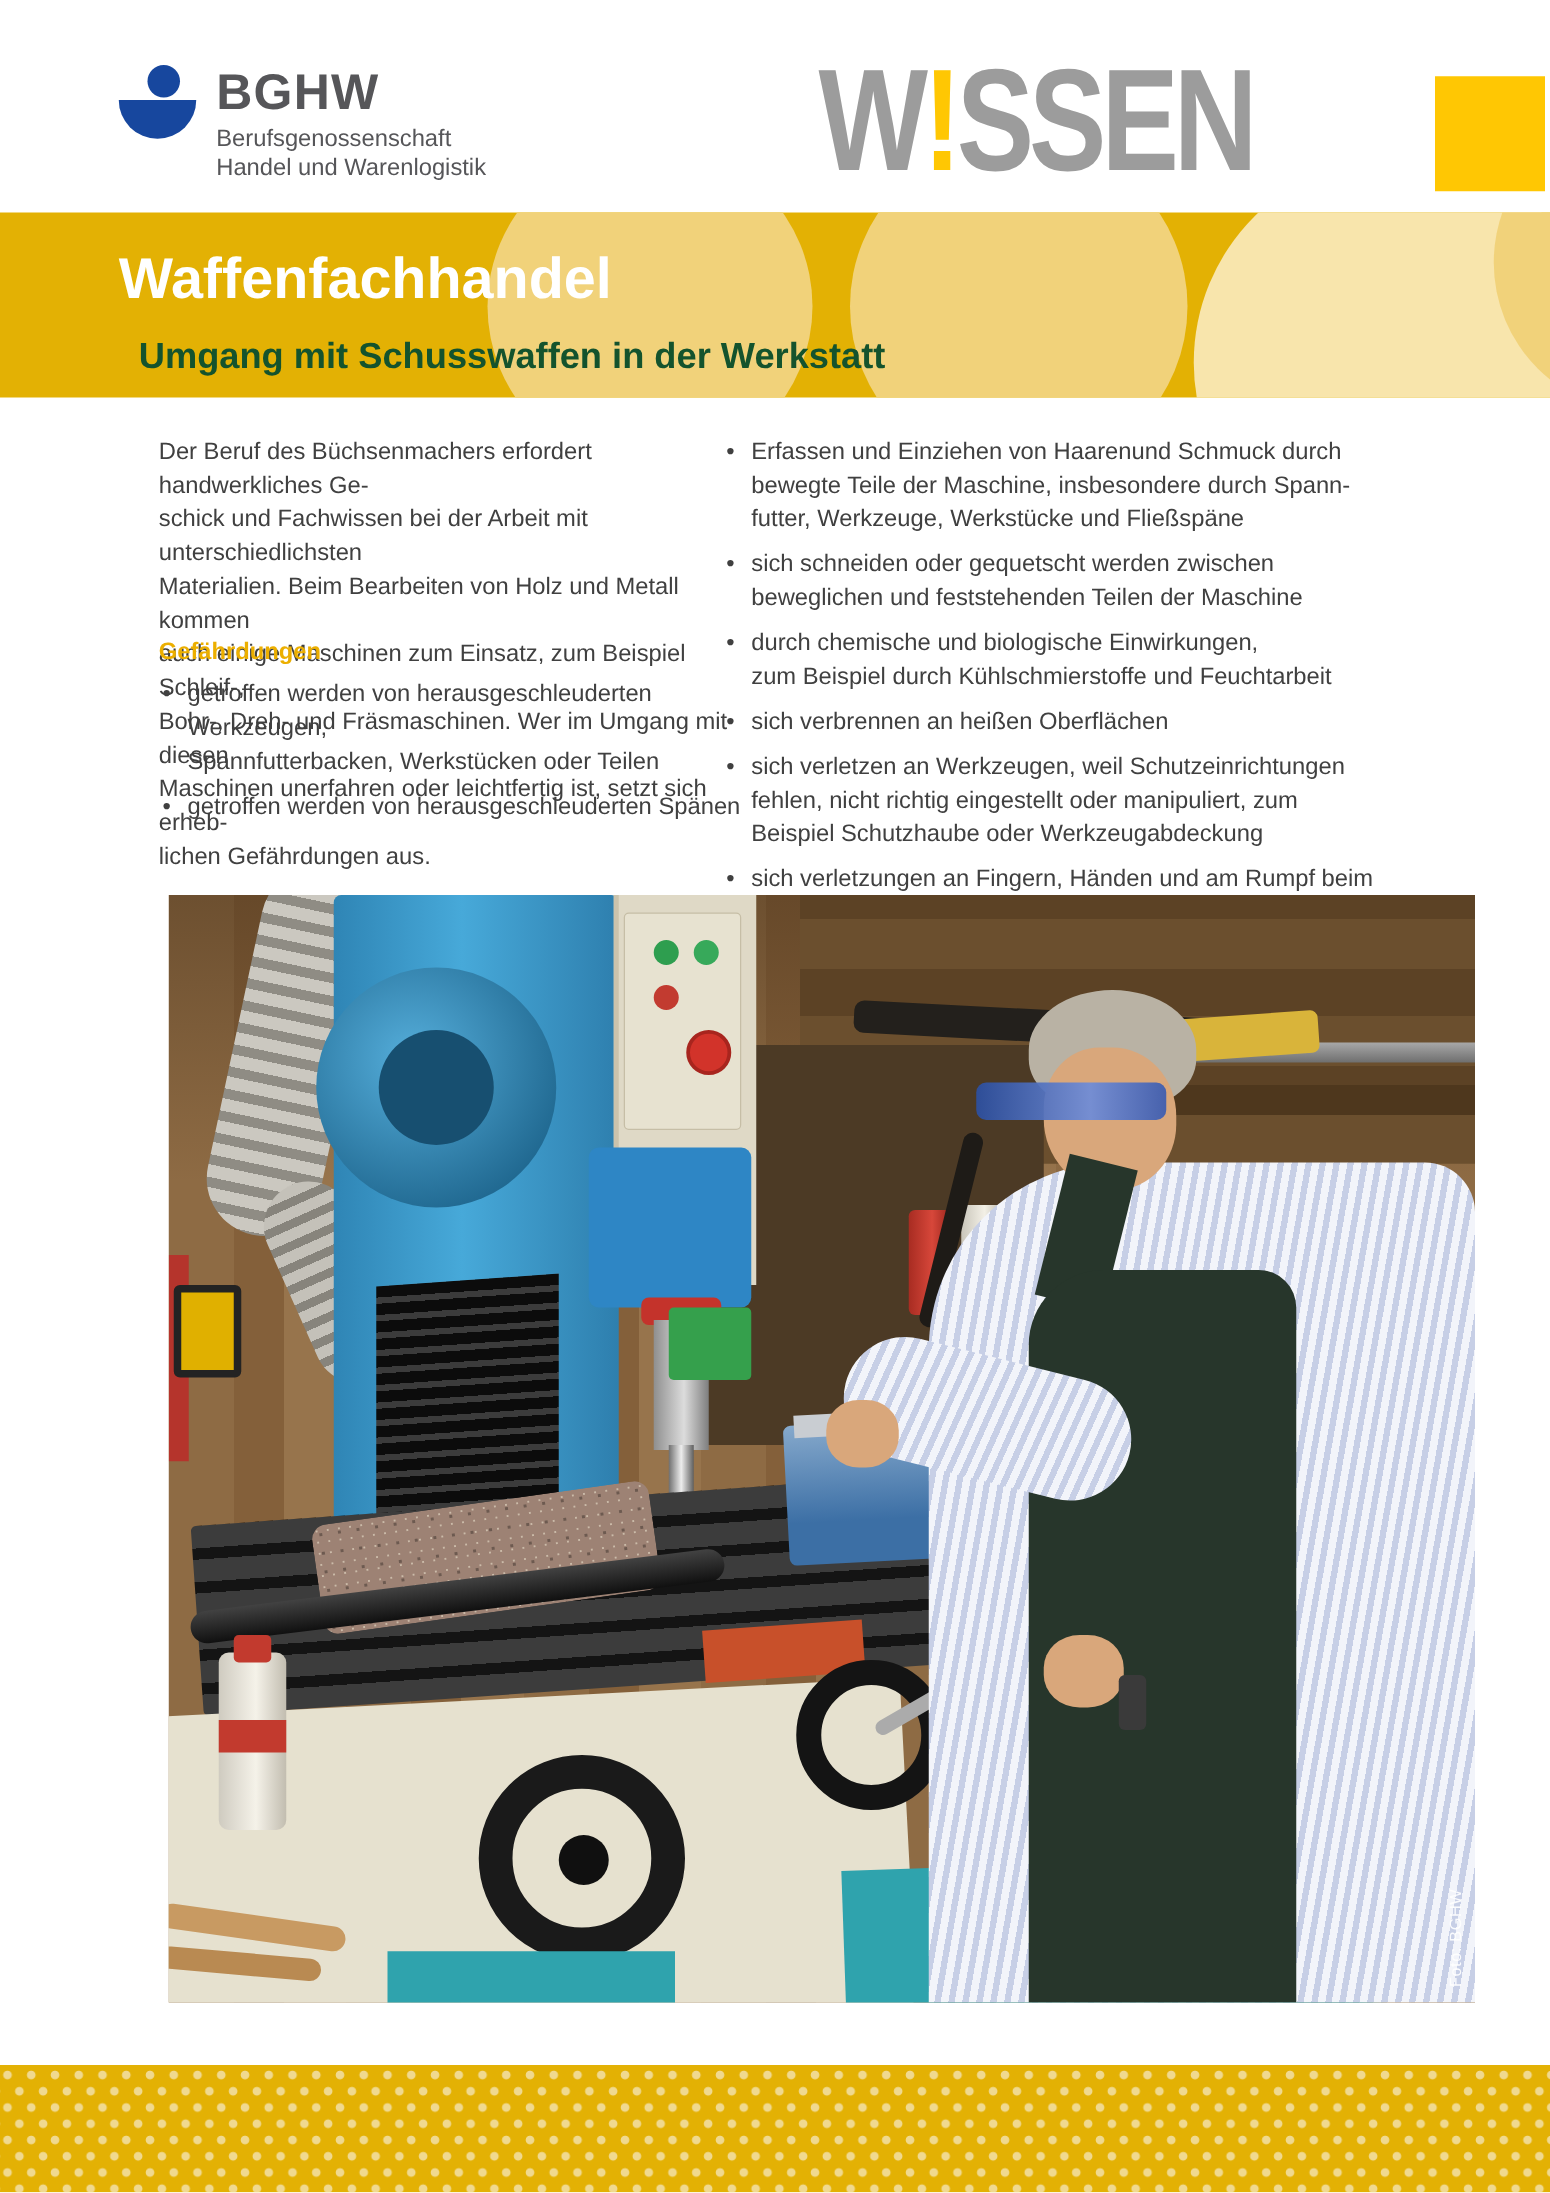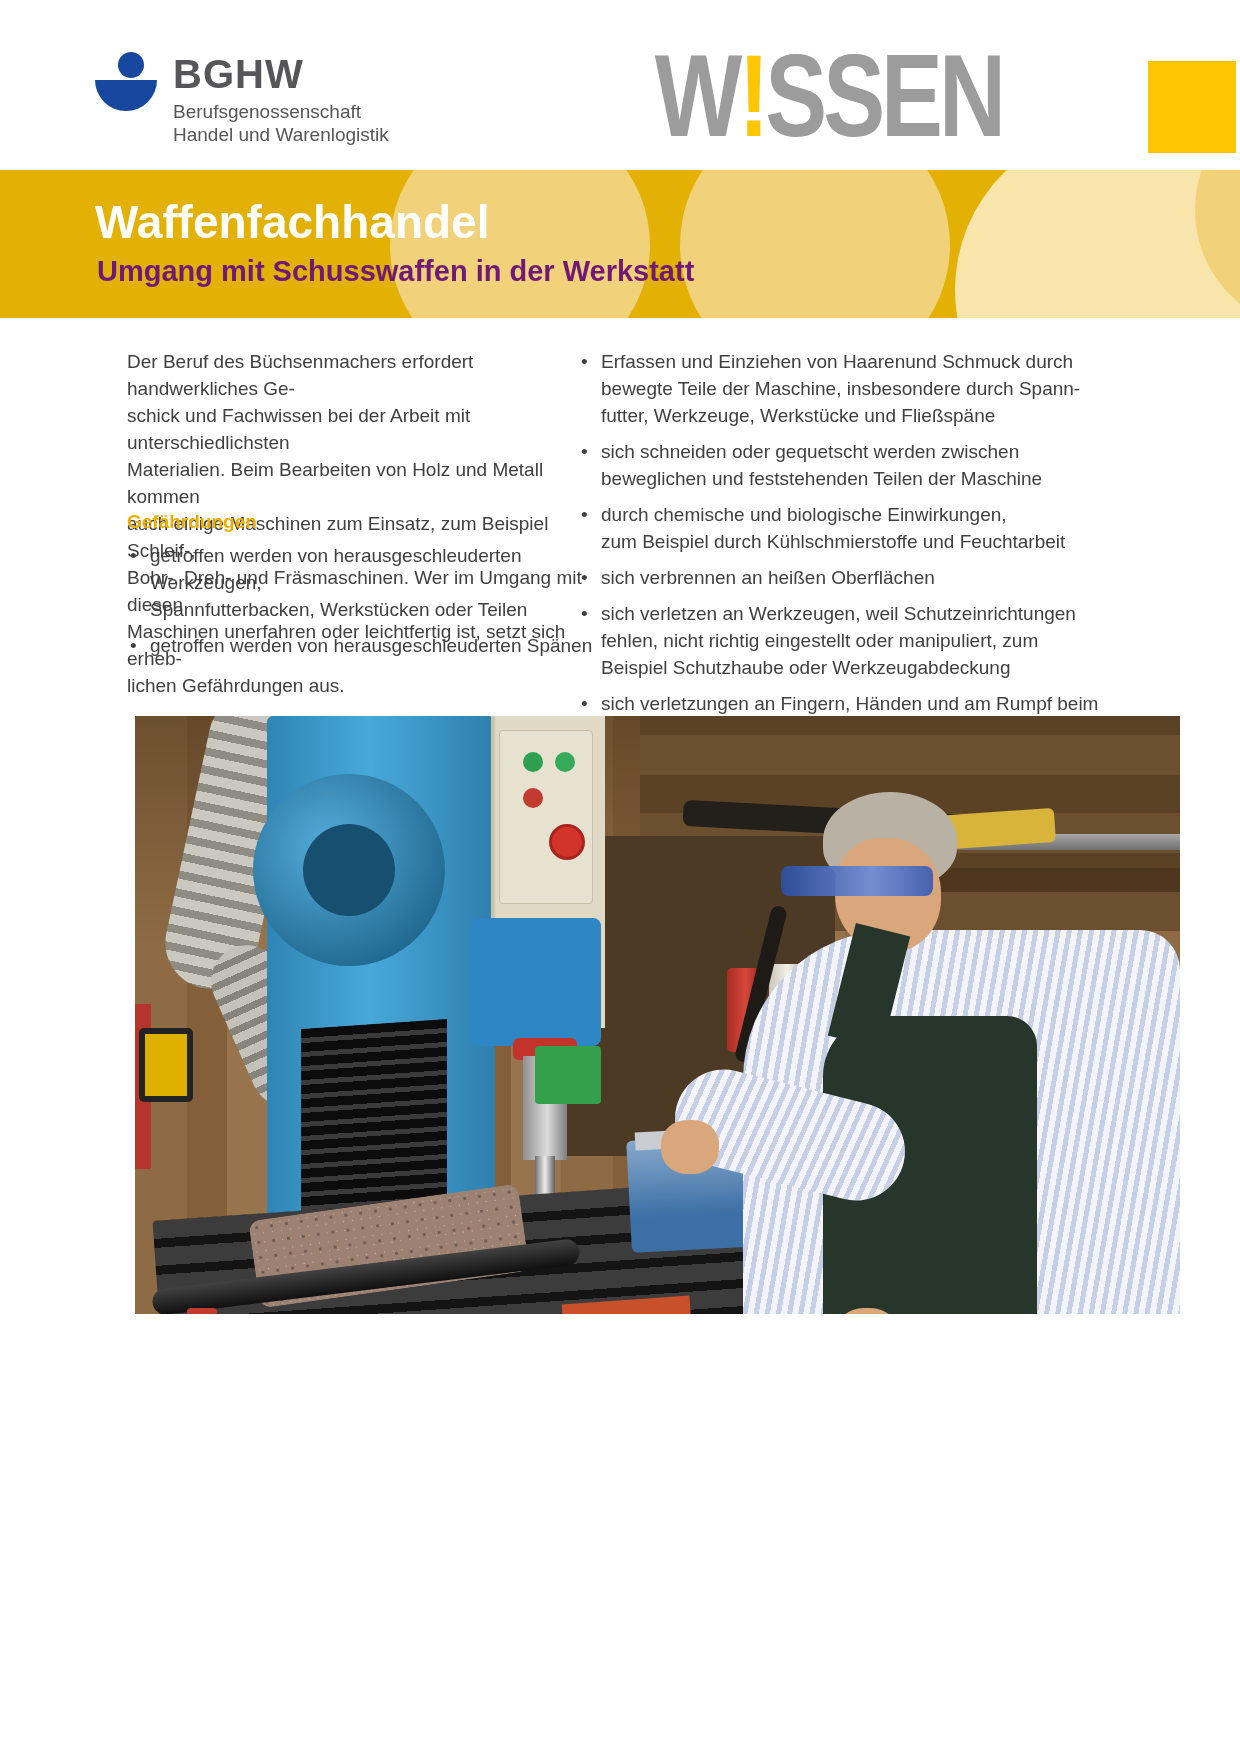--- a/index.html
+++ b/index.html
@@ -1,17 +1,17 @@
 <!DOCTYPE html>
 <html lang="de"><head>
 <meta charset="utf-8">
 <style>
   html,body{margin:0;padding:0;background:#ffffff;}
   .page{
-    position:relative;width:1240px;height:1314px;overflow:hidden;
+    position:relative;width:1240px;height:1754px;overflow:hidden;
     background:#ffffff;font-family:"Liberation Sans",sans-serif;color:#404040;
   }
   
   .topbar{position:absolute;left:0;top:0;width:1240px;height:170px;background:#fff;}
   .bghw{position:absolute;left:95px;top:50px;display:flex;align-items:flex-start;}
   .bghw-mark{position:relative;width:62px;height:88px;margin-right:16px;}
   .bghw-bowl{position:absolute;left:0;top:30px;width:62px;height:31px;background:#17479E;border-radius:0 0 62px 62px;}
   .bghw-head{position:absolute;left:23px;top:2px;width:26px;height:26px;background:#17479E;border-radius:50%;}
   .bghw-text{line-height:1;}
   .bghw-brand{font-size:40px;font-weight:bold;color:#565659;letter-spacing:1px;margin-top:4px;}
@@ -24,21 +24,21 @@
   .wissen-excl{color:#FFC703;}
   .wissen-square{position:absolute;right:4px;top:61px;width:88px;height:92px;background:#FFC703;}
   
   .banner{position:absolute;left:0;top:170px;width:1240px;height:148px;background:#E3B104;overflow:hidden;}
   .bcircle{position:absolute;border-radius:50%;}
   .bc1{left:390px;top:-55px;width:260px;height:260px;background:#F1D27A;}
   .bc2{left:680px;top:-60px;width:270px;height:270px;background:#F1D27A;}
   .bc3{left:955px;top:-45px;width:330px;height:330px;background:#F8E5AC;}
   .bc4{left:1195px;top:-80px;width:240px;height:240px;background:#F1D27A;}
   .banner-title{position:absolute;left:95px;top:26px;margin:0;font-size:46px;line-height:52px;font-weight:bold;color:#ffffff;}
-  .banner-subtitle{position:absolute;left:95px;top:82px;margin:2px;font-size:29px;line-height:34px;font-weight:bold;color:#701a75;}
+  .banner-subtitle{position:absolute;left:95px;top:82px;margin:16px;font-size:29px;line-height:34px;font-weight:bold;color:#14532d;}
   
   .col-left{position:absolute;left:95px;top:348px;width:455px;margin-left:32px;}
   .col-right{position:absolute;left:578px;top:348px;width:545px;}
   .intro{margin:0;font-size:19px;line-height:27px;color:#404040;white-space:pre-line;}
   .hazards-heading{margin:0;position:absolute;left:0;top:160px;font-size:19px;line-height:27px;font-weight:bold;color:#ECAF00;}
   .bullets{list-style:none;margin:0;padding:0;font-size:19px;line-height:27px;color:#404040;}
   .col-left .bullets{position:absolute;left:0;top:194px;width:470px;}
   .bullets li{position:relative;padding-left:23px;margin-bottom:9px;}
   .bullets li::before{content:"\2022";position:absolute;left:3px;top:0;color:#404040;}
   .bullet-text{white-space:pre-line;}

